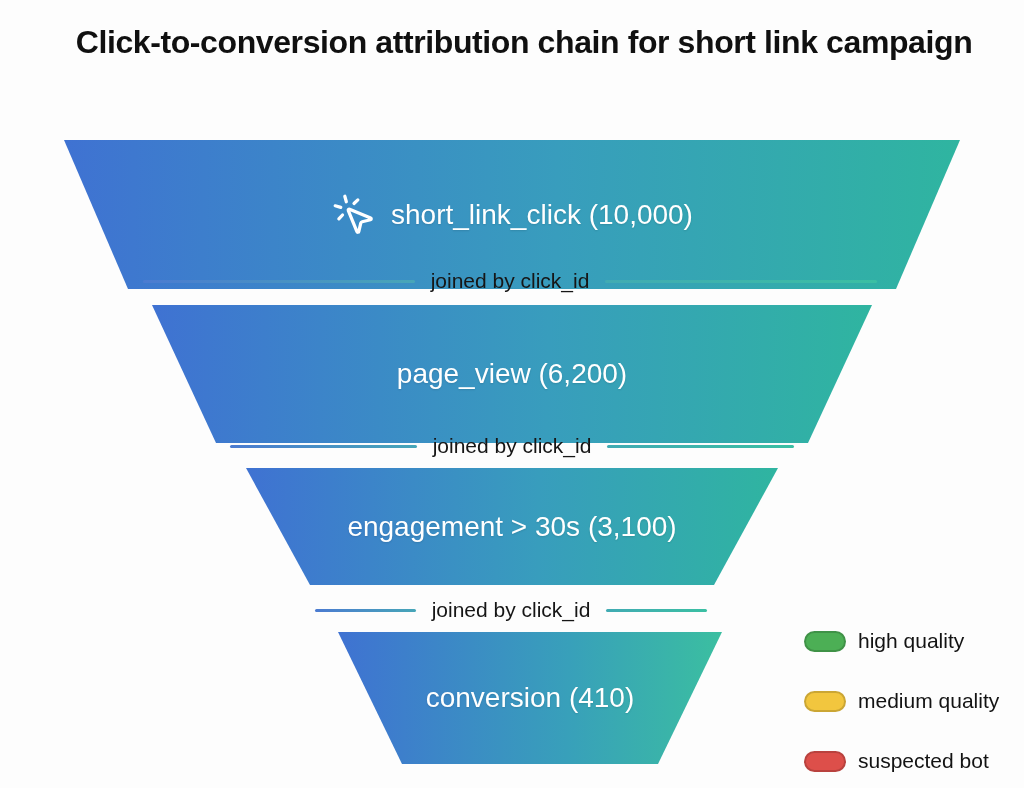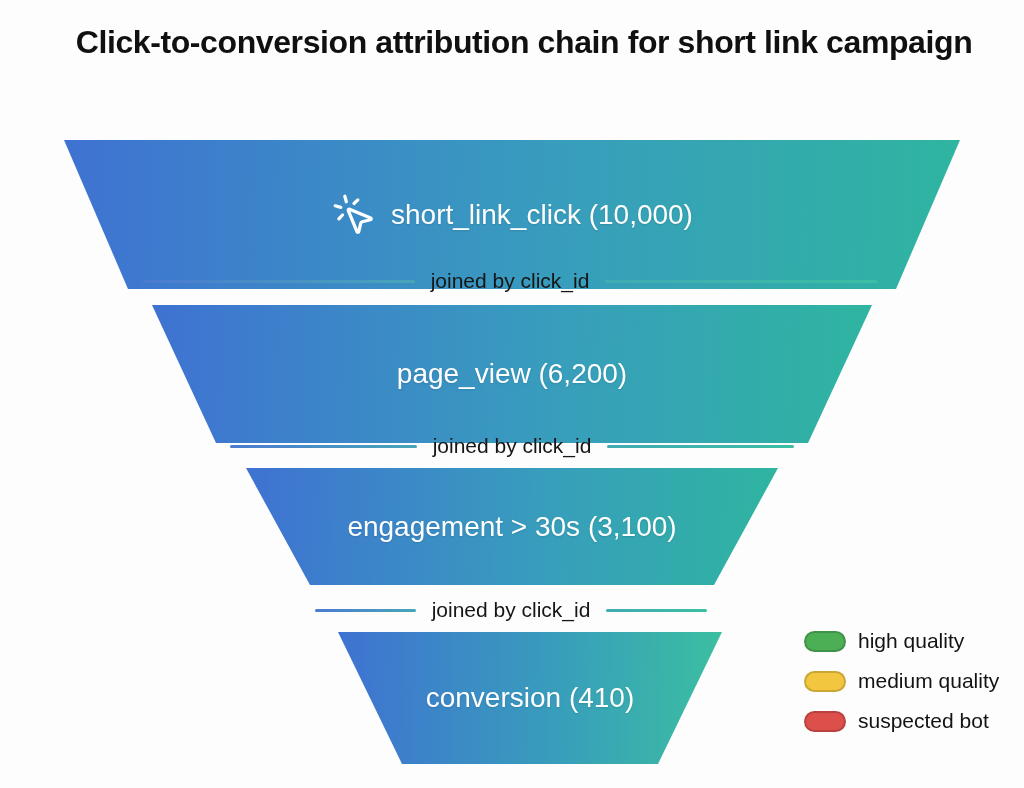--- a/index.html
+++ b/index.html
@@ -69,21 +69,21 @@
   .divider-1 { left: 143px; top: 268px; width: 734px; }
   .divider-2 { left: 230px; top: 433px; width: 564px; }
   .divider-3 { left: 315px; top: 597px; width: 392px; }
 
   
   .legend {
     position: absolute;
     left: 804px; top: 629px;
     display: flex;
     flex-direction: column;
-    gap: 16px;
+    gap: 36px;
   }
   .legend-item {
     display: flex;
     align-items: center;
     gap: 12px;
   }
   .legend-pill {
     width: 42px; height: 21px;
     border-radius: 11px;
     border: 2px solid rgba(0,0,0,0.16);

